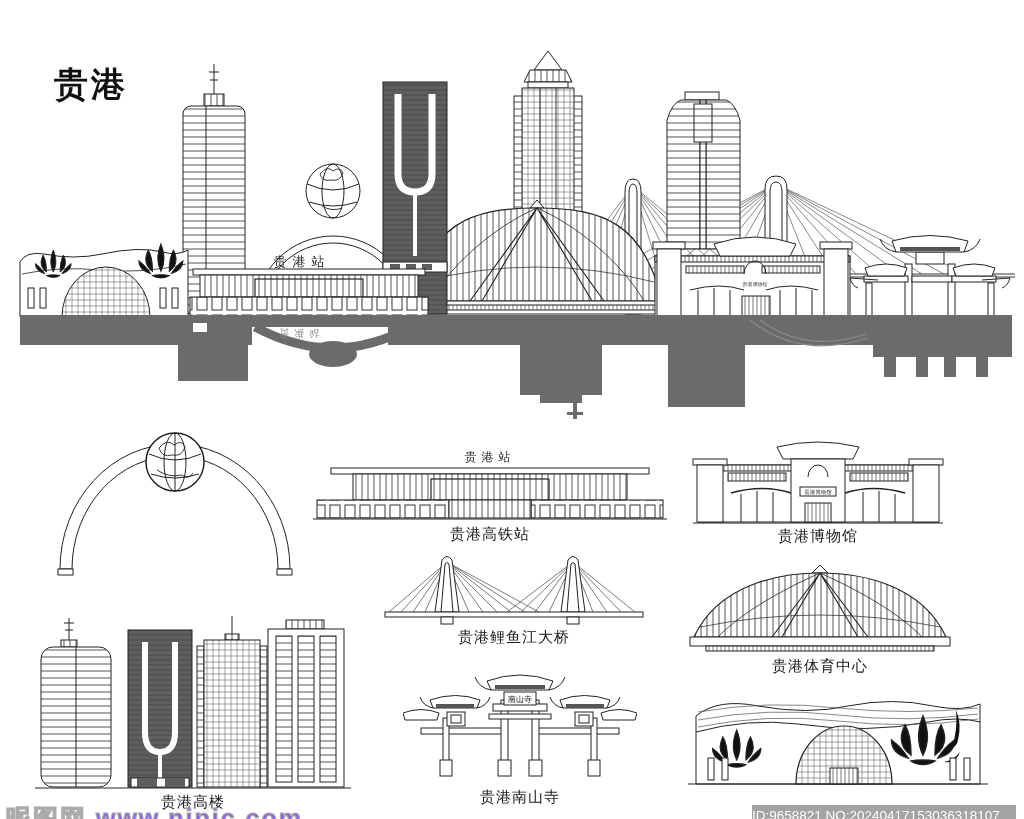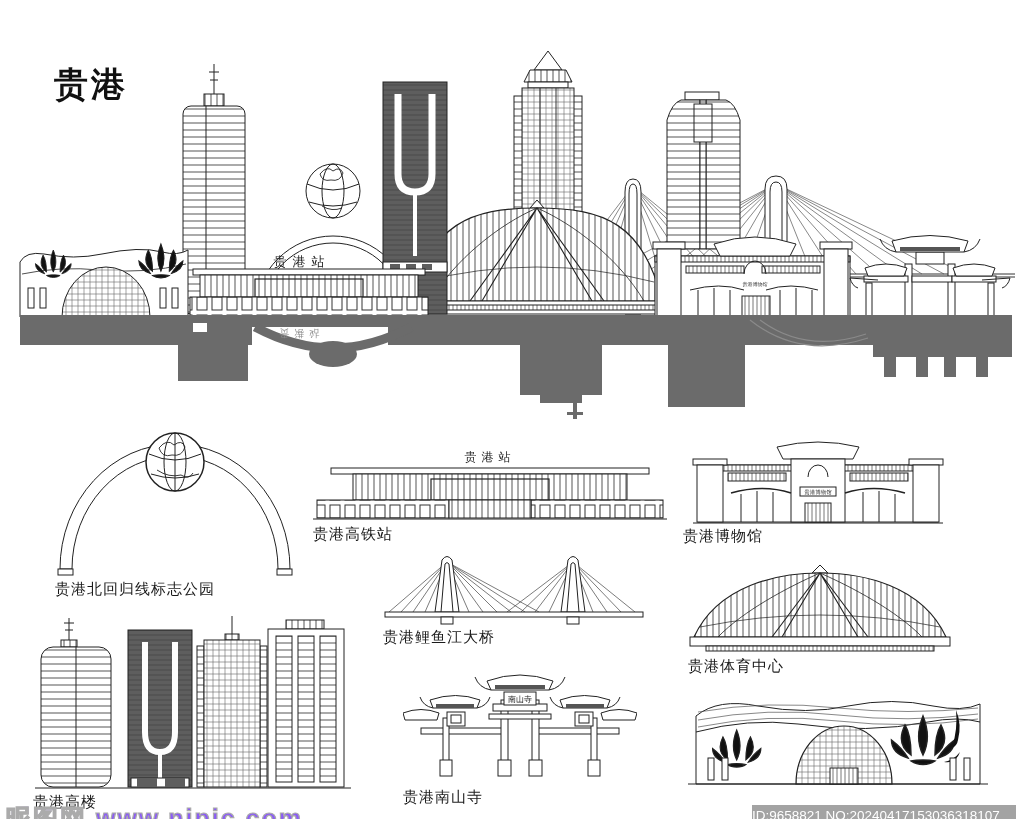--- a/index.html
+++ b/index.html
@@ -2,21 +2,21 @@
 <html><head>
 <meta charset="utf-8">
 <style>
   html,body{margin:0;padding:0;background:#fff;}
   .stage{position:relative;width:1024px;height:819px;background:#fff;overflow:hidden;
          font-family:"Liberation Sans",sans-serif;margin-top:24px;}
   .page-title{position:absolute;left:54px;top:38px;font-size:34px;font-weight:700;
               letter-spacing:3px;color:#111;}
   .fig{position:absolute;margin:0;padding:0;}
   .fig svg{display:block;}
-  .caption{position:absolute;left:0;right:0;text-align:left;font-size:15px;
+  .caption{position:absolute;left:0;right:0;text-align:center;font-size:15px;
            color:#1a1a1a;letter-spacing:1px;white-space:nowrap;}
   svg text{font-family:"Liberation Sans",sans-serif;}
   .wm-left{position:absolute;left:6px;top:778px;font-size:25px;font-weight:700;
            letter-spacing:2px;color:#8b5cf6;-webkit-text-stroke:1.2px #ababab;
            white-space:nowrap;}
   .wm-bar{position:absolute;left:752px;top:781px;width:264px;height:21px;
           background:rgba(150,150,150,0.88);color:#fff;font-size:13.5px;
           line-height:21px;text-align:left;white-space:nowrap;}
 </style>
 </head>
@@ -249,21 +249,20 @@
           <rect x="222" y="145" width="15" height="6"></rect>
         <g>
           <circle cx="120" cy="38" r="29" stroke-width="1.5"></circle>
           <ellipse cx="120" cy="38" rx="11" ry="29" fill="none"></ellipse>
           <line x1="120" y1="9" x2="120" y2="67"></line>
           <path d="M94,30 Q120,42 146,30 M96,50 Q120,58 144,50" fill="none"></path>
           <path d="M104,24 q8,-10 15,-3 q8,-6 11,2 q-3,10 -13,8 q-10,3 -13,-7 Z M102,46 q12,8 24,5 q8,5 12,-2" fill="none" stroke-width="0.9"></path>
         </g>
       </g>
     </svg>
-    <figcaption class="caption" style="top:156px">贵港北回归线标志公园</figcaption>
   </figure>
 
   <figure class="fig" style="left:313px;top:424px;width:354px;height:96px">
     <svg width="354" height="74" viewBox="0 0 354 74">
       <g stroke="#222" fill="#fff">
         <text x="177" y="13" text-anchor="middle" font-size="12" letter-spacing="5" stroke="none" fill="#222">贵港站</text>
         <rect x="18" y="20" width="318" height="6"></rect>
         <rect x="40" y="26" width="274" height="26" fill="url(#v6)"></rect>
         <rect x="118" y="31" width="118" height="21" fill="url(#v6)" stroke-width="1.2"></rect>
         <rect x="4" y="52" width="132" height="18" fill="url(#doors16)"></rect>

